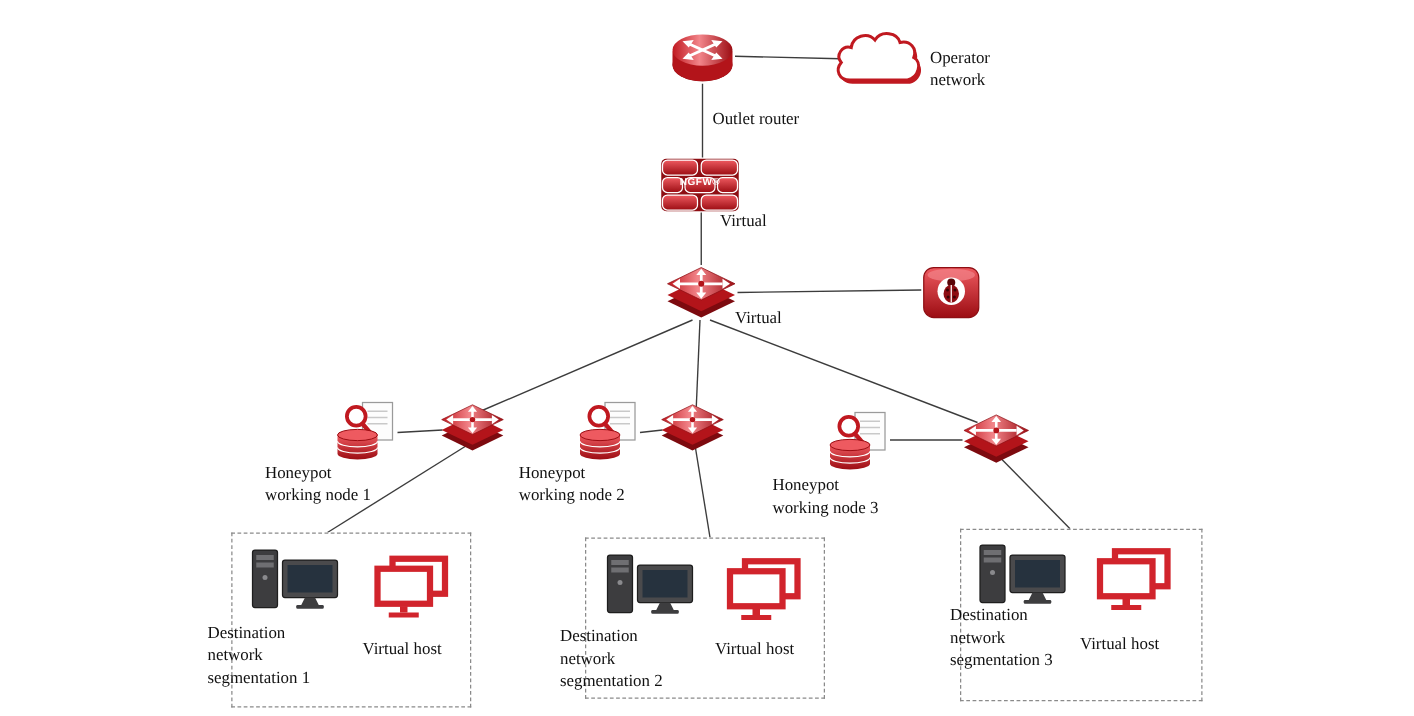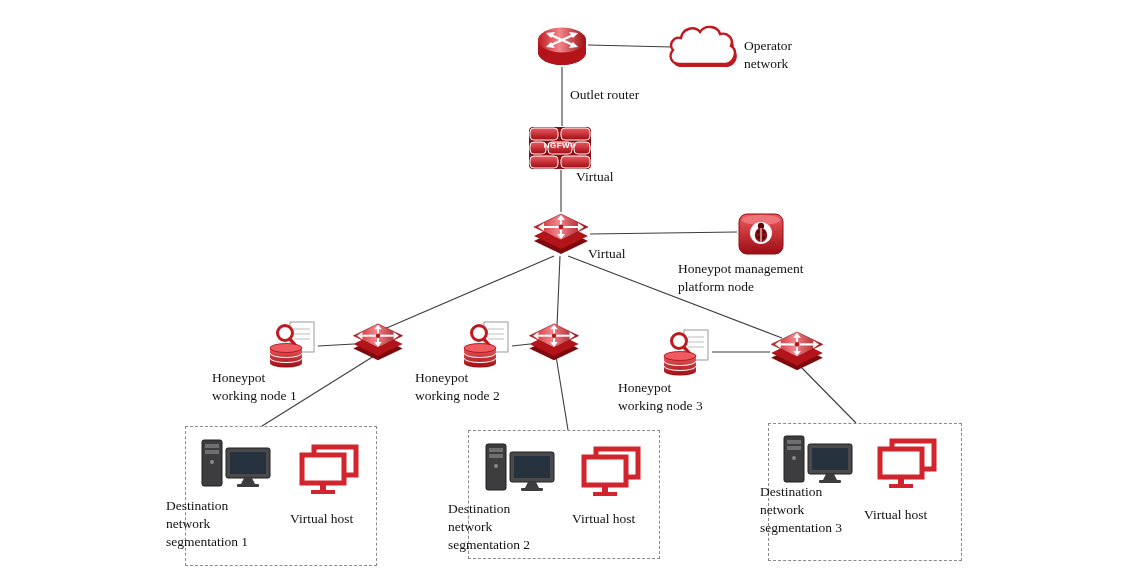--- a/index.html
+++ b/index.html
@@ -151,22 +151,20 @@
       <circle cx="24" cy="22" r="11" fill="#ffffff"></circle>
       <circle cx="24" cy="15" r="3.2" fill="#5a0608"></circle>
       <ellipse cx="24" cy="24" rx="6.2" ry="7.2" fill="#8e0e13"></ellipse>
       <line x1="24" y1="17" x2="24" y2="31" stroke="#ffffff" stroke-width="1"></line>
       <circle cx="21" cy="21" r="1.2" fill="#3a0405"></circle>
       <circle cx="27" cy="21" r="1.2" fill="#3a0405"></circle>
       <circle cx="21.5" cy="26.5" r="1.2" fill="#3a0405"></circle>
       <circle cx="26.5" cy="26.5" r="1.2" fill="#3a0405"></circle>
     </svg>
   </div>
-  <div class="lbl center" style="left:678px;top:260px;width:190px">Honeypot management
-platform node</div>
 
   <div class="node" style="left:266px;top:320px">
     <svg width="54" height="50" viewBox="0 0 54 50">
       <rect x="24" y="2" width="24" height="30" fill="#fdfdfd" stroke="#9a9a9a" stroke-width="1"></rect>
       <g stroke="#c9c9c9" stroke-width="1.2">
         <line x1="28" y1="9" x2="44" y2="9"></line>
         <line x1="28" y1="14" x2="44" y2="14"></line>
         <line x1="28" y1="19" x2="44" y2="19"></line>
       </g>
       <circle cx="19" cy="13" r="7.5" fill="#ffffff" stroke="#c01920" stroke-width="3"></circle>

